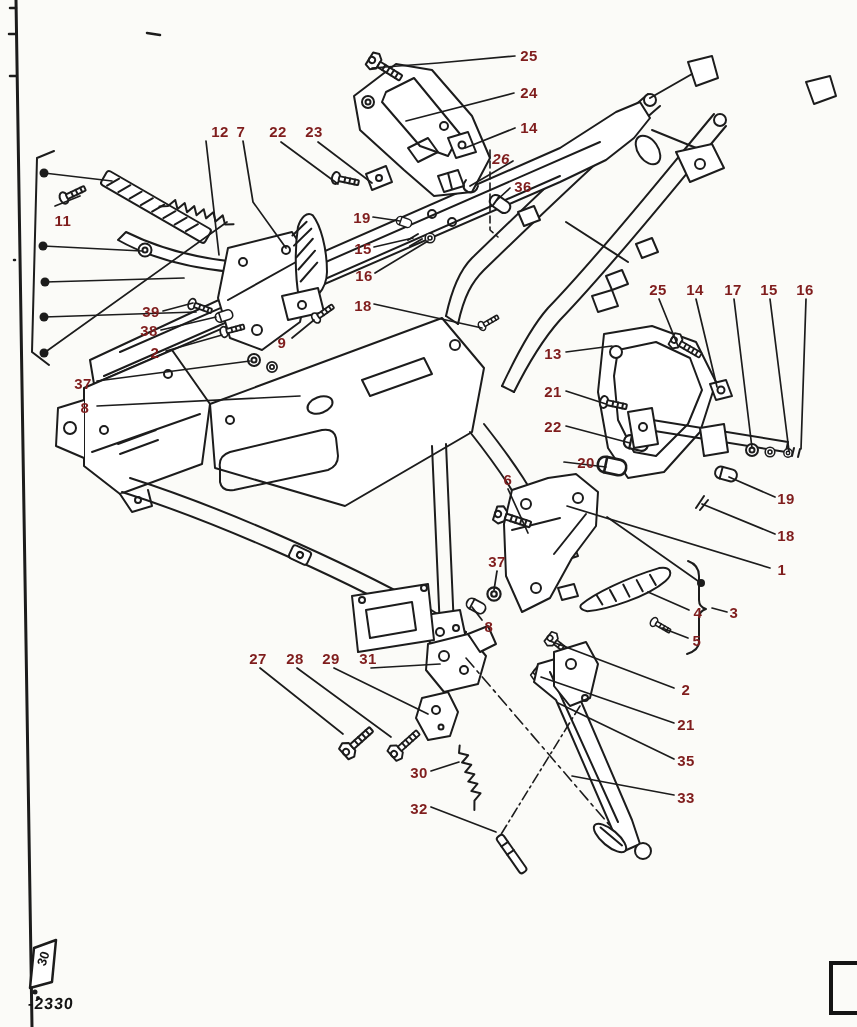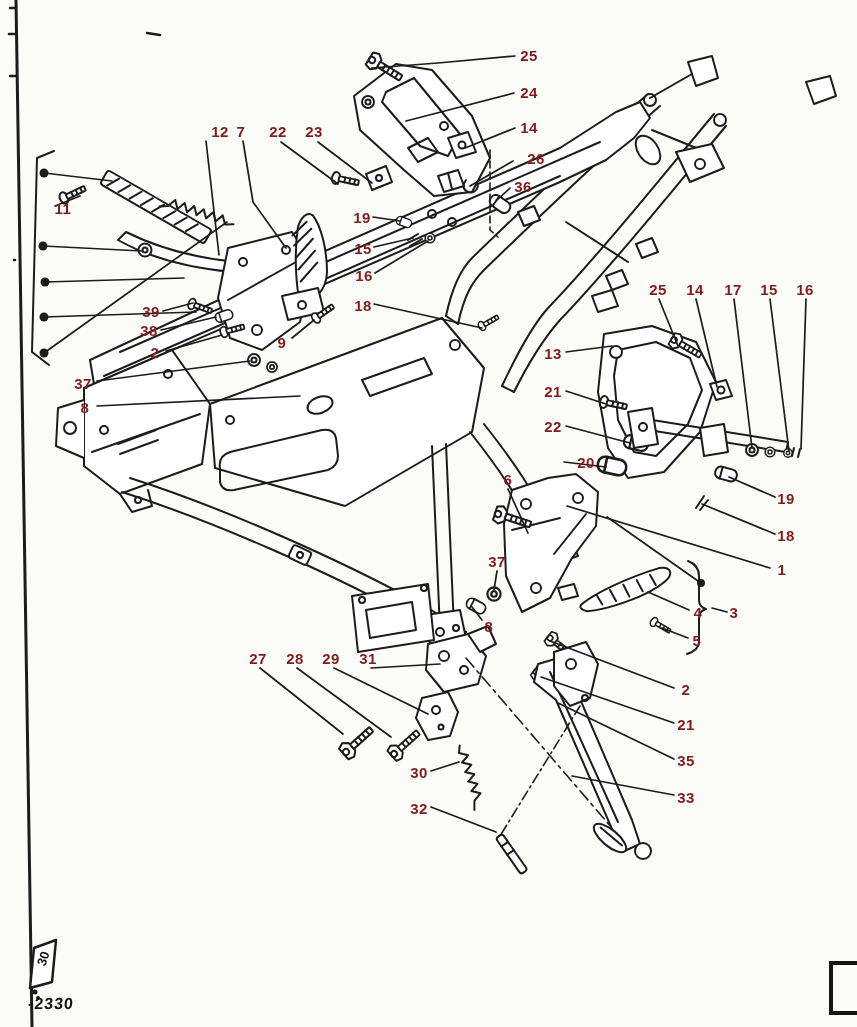--- a/index.html
+++ b/index.html
@@ -326,27 +326,27 @@
           <polyline points="674,759 558,703"></polyline>
           <polyline points="674,795 572,776"></polyline>
         </g>
   </g>
 </svg>
 
 <div id="labels-layer">
       <div class="callout" style="left: 529px; top: 55px;">25</div>
       <div class="callout" style="left: 529px; top: 92px;">24</div>
       <div class="callout" style="left: 529px; top: 127px;">14</div>
-      <div class="callout" style="left: 536px; top: 158px;">26</div>
+      <div class="callout" style="left: 501px; top: 158px; font-style: italic;">26</div>
       <div class="callout" style="left: 523px; top: 186px;">36</div>
       <div class="callout" style="left: 204px; top: 131px; margin-left: 16px;">12</div>
       <div class="callout" style="left: 241px; top: 131px;">7</div>
       <div class="callout" style="left: 278px; top: 131px;">22</div>
       <div class="callout" style="left: 314px; top: 131px;">23</div>
-      <div class="callout" style="left: 44px; top: 208px; padding-left: 38px;">11</div>
+      <div class="callout" style="left: 44px; top: 220px; padding-left: 38px;">11</div>
       <div class="callout" style="left: 362px; top: 217px;">19</div>
       <div class="callout" style="left: 363px; top: 248px;">15</div>
       <div class="callout" style="left: 364px; top: 275px;">16</div>
       <div class="callout" style="left: 363px; top: 305px;">18</div>
       <div class="callout" style="left: 151px; top: 311px;">39</div>
       <div class="callout" style="left: 149px; top: 330px;">38</div>
       <div class="callout" style="left: 155px; top: 352px;">2</div>
       <div class="callout" style="left: 83px; top: 383px;">37</div>
       <div class="callout" style="left: 85px; top: 407px;">8</div>
       <div class="callout" style="left: 282px; top: 342px;">9</div>

